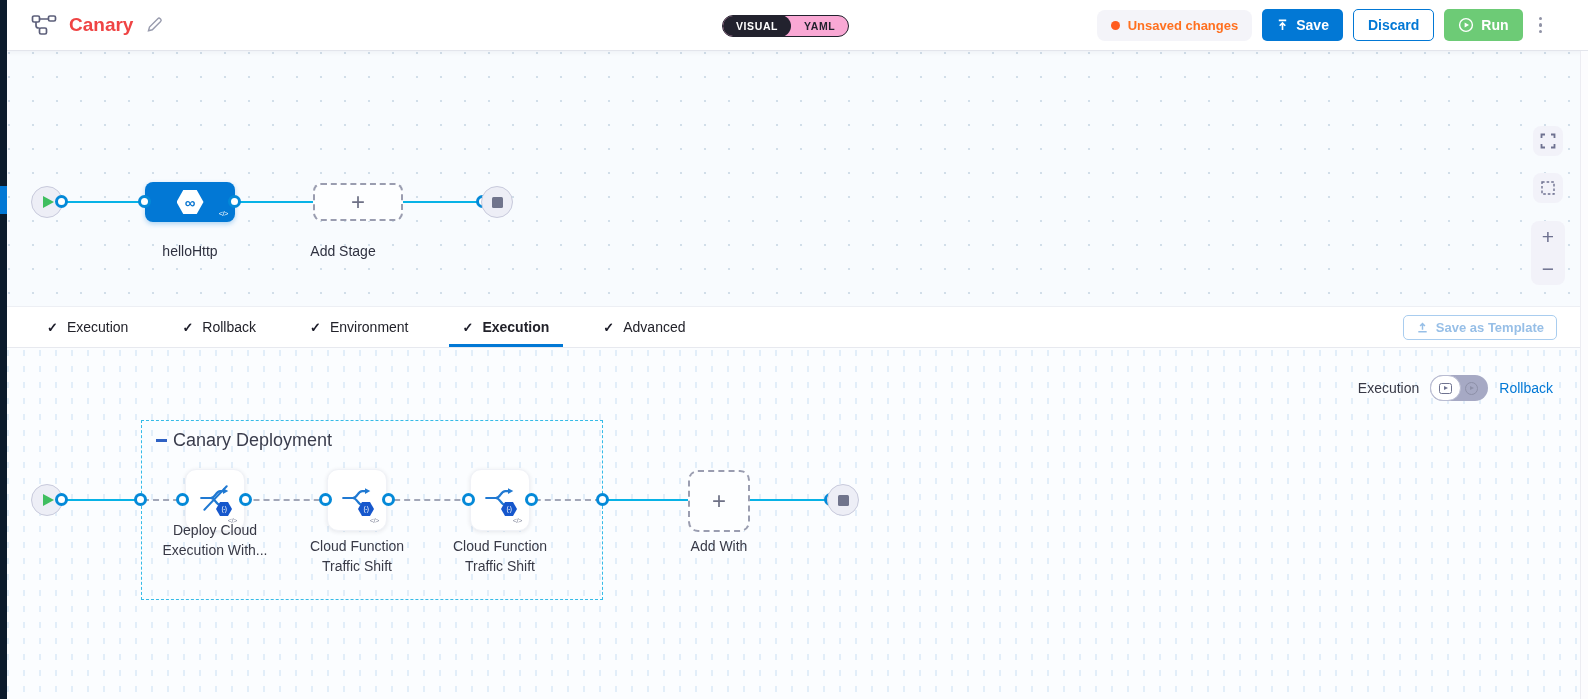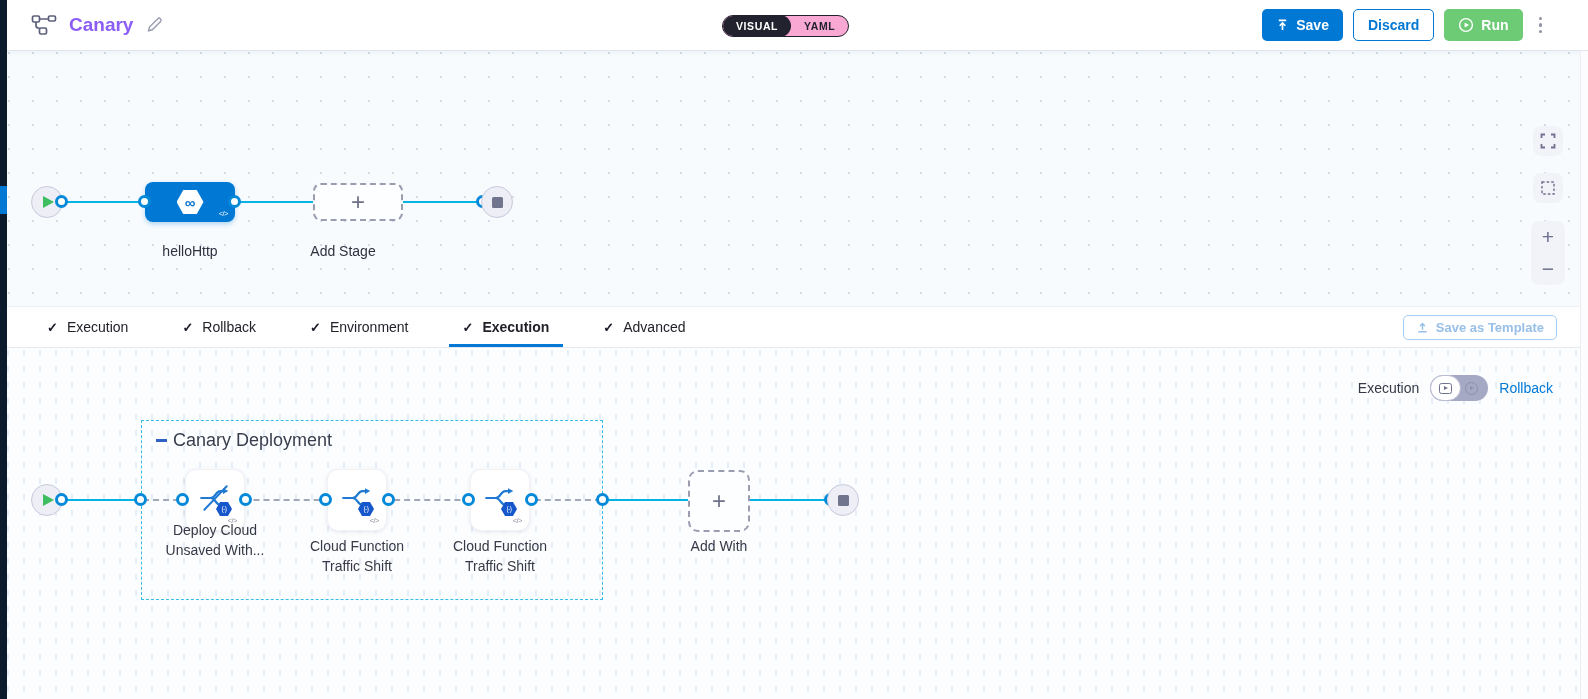--- a/index.html
+++ b/index.html
@@ -17,21 +17,21 @@
   
   .scroll-gutter { position:absolute; right:0; top:51px; width:8px; height:648px; background:#fcfcfe; border-left:1px solid #ececf2; z-index:55; }
   
   .header {
     position:absolute; left:7px; top:0; width:1581px; height:51px;
     background:#fff; border-bottom:1px solid #e3e5ec;
     box-shadow:0 2px 4px rgba(20,30,60,.04);
     display:flex; align-items:center; z-index:50;
   }
   .header-left { display:flex; align-items:center; gap:12px; padding-left:24px; }
-  .page-title { font-size:19px; font-weight:700; color:#8b5cf6; }
+  .page-title { font-size:19px; font-weight:700; color:#ef4444; }
   .mode-toggle {
     position:absolute; left:715px; top:15px; height:22px;
     display:flex; align-items:center;
     border:1.5px solid #22222e; border-radius:12px; background:#f9a8d4; overflow:hidden;
   }
   .mode-seg { font-size:10.5px; font-weight:700; letter-spacing:.6px; padding:0 13px; height:22px; display:flex; align-items:center; }
   .mode-seg.sel { background:#22222e; color:#fff; border-radius:11px; }
   .mode-seg.unsel { color:#22222e; }
   .header-right { margin-left:auto; display:flex; align-items:center; gap:10px; padding-right:40px; }
   .unsaved-pill {
@@ -159,20 +159,24 @@
       <path d="M3.5 14.8 l1-3.8 8.3-8.3 a1.7 1.7 0 0 1 2.4 0 l0.4 0.4 a1.7 1.7 0 0 1 0 2.4 L7.3 13.8 Z"></path>
     </svg>
   </div>
 
   <div class="mode-toggle">
     <div class="mode-seg sel">VISUAL</div>
     <div class="mode-seg unsel">YAML</div>
   </div>
 
   <div class="header-right">
+    <div class="unsaved-pill">
+      <div class="unsaved-dot"></div>
+      <span>Unsaved changes</span>
+    </div>
     <button class="btn btn-save">
       <svg width="13" height="14" viewBox="0 0 14 14" stroke="#fff" stroke-width="1.8" fill="none">
         <path d="M3 2 h8 M7 4.8 V12.5 M4 7.8 L7 4.8 L10 7.8"></path>
       </svg>
       <span>Save</span>
     </button>
     <button class="btn btn-discard">
       <span>Discard</span>
     </button>
     <button class="btn btn-run">
@@ -366,21 +370,21 @@
     <span>+</span>
   </div>
 
   <div class="port" style="left:817px; top:145px;"></div>
   <div class="node-circle" style="left:820px; top:136px;">
     <div class="stop-sq"></div>
   </div>
 
   <div class="step-label" style="left:138px; top:172px; width:140px;text-align:center;">
     <div>Deploy Cloud</div>
-    <div>Unsaved With...</div>
+    <div>Execution With...</div>
   </div>
   <div class="step-label" style="left:280px; top:188px; width:140px;">
     <div>Cloud Function</div>
     <div>Traffic Shift</div>
   </div>
   <div class="step-label" style="left:423px; top:188px; width:140px;">
     <div>Cloud Function</div>
     <div>Traffic Shift</div>
   </div>
   <div class="step-label" style="left:652px; top:188px; width:120px;">Add With</div>

